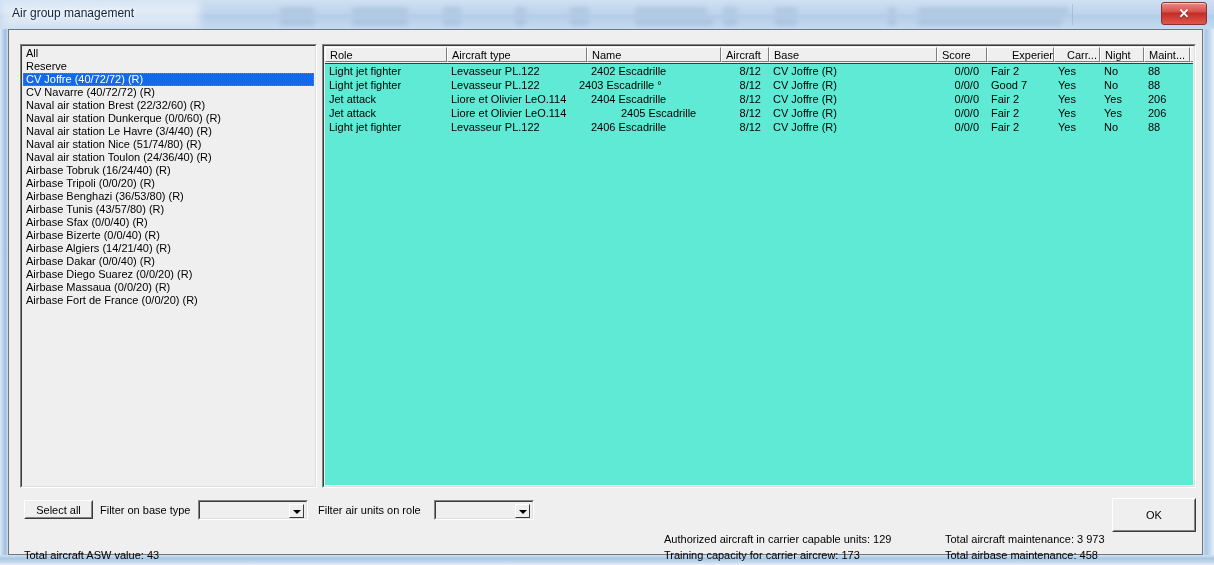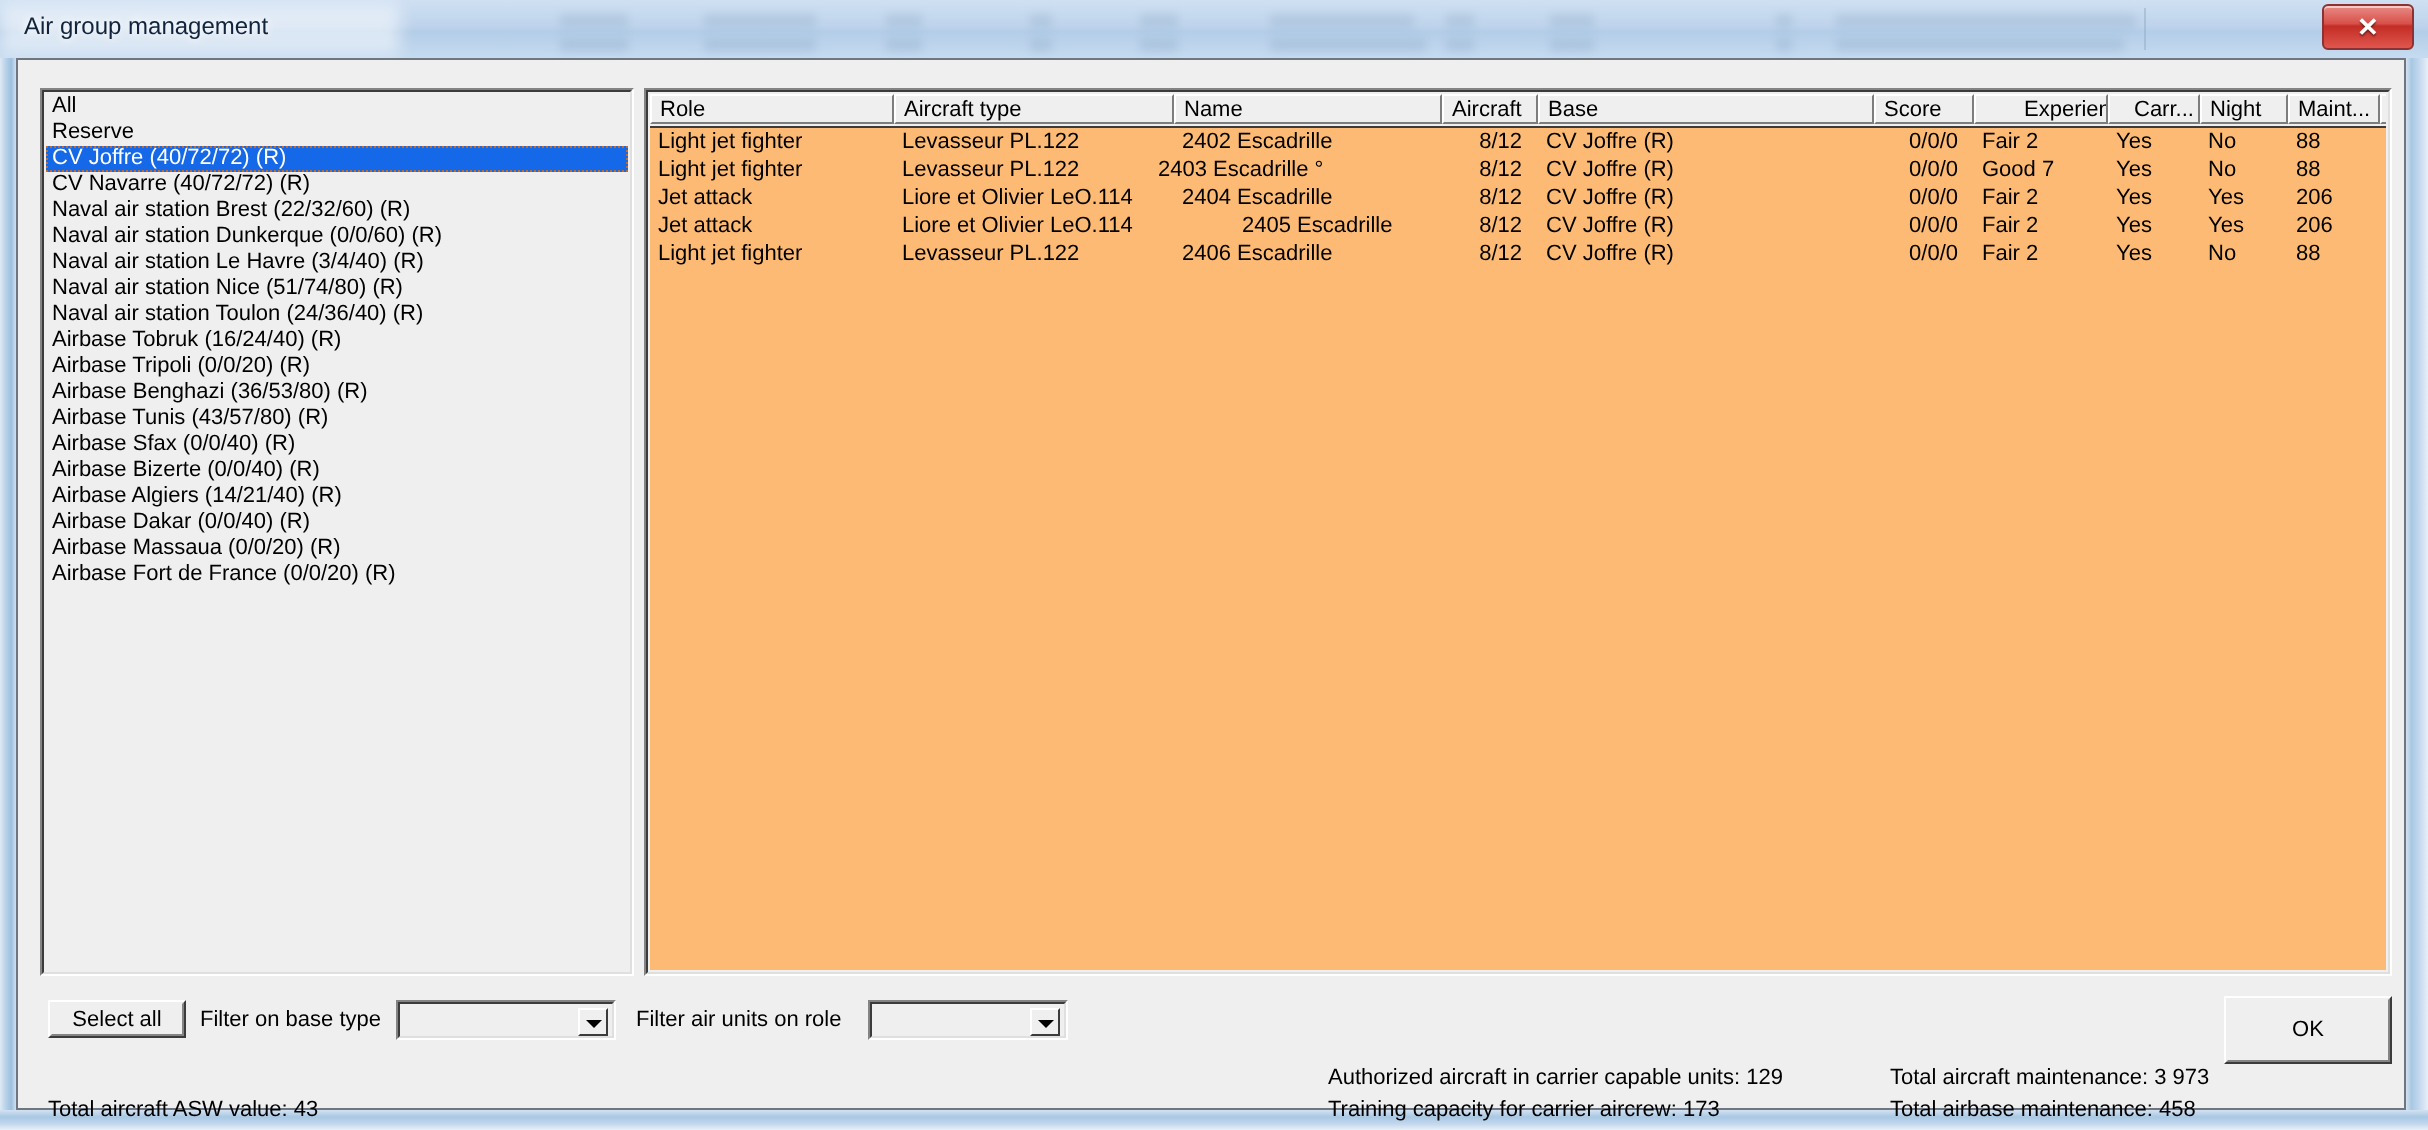--- a/index.html
+++ b/index.html
@@ -174,21 +174,21 @@
     left: 313px;
     top: 14px;
     width: 874px;
     height: 444px;
   }
   .grid-wrap {
     position: absolute;
     left: 2px; top: 2px;
     width: 868px;
     height: 438px;
-    background: #fdba74;
+    background: #5eead4;
     overflow: hidden;
   }
   .grid-header {
     position: relative;
     height: 16px;
     background: #efefef;
     border-bottom: 1px solid #3b3b3b;
     white-space: nowrap;
   }
   .hcell {
@@ -414,20 +414,21 @@
           <div class="list-row">Naval air station Nice (51/74/80) (R)</div>
           <div class="list-row">Naval air station Toulon (24/36/40) (R)</div>
           <div class="list-row">Airbase Tobruk (16/24/40) (R)</div>
           <div class="list-row">Airbase Tripoli (0/0/20) (R)</div>
           <div class="list-row">Airbase Benghazi (36/53/80) (R)</div>
           <div class="list-row">Airbase Tunis (43/57/80) (R)</div>
           <div class="list-row">Airbase Sfax (0/0/40) (R)</div>
           <div class="list-row">Airbase Bizerte (0/0/40) (R)</div>
           <div class="list-row">Airbase Algiers (14/21/40) (R)</div>
           <div class="list-row">Airbase Dakar (0/0/40) (R)</div>
+          <div class="list-row">Airbase Diego Suarez (0/0/20) (R)</div>
           <div class="list-row">Airbase Massaua (0/0/20) (R)</div>
           <div class="list-row">Airbase Fort de France (0/0/20) (R)</div>
         </div>
     </div>
 
     <div class="right-panel sunken">
       <div class="sunken-inner"></div>
       <div class="grid-wrap">
         <div class="grid-header" id="grid-header">
             <div class="hcell" style="left: 0px; width: 122px;">Role</div>

